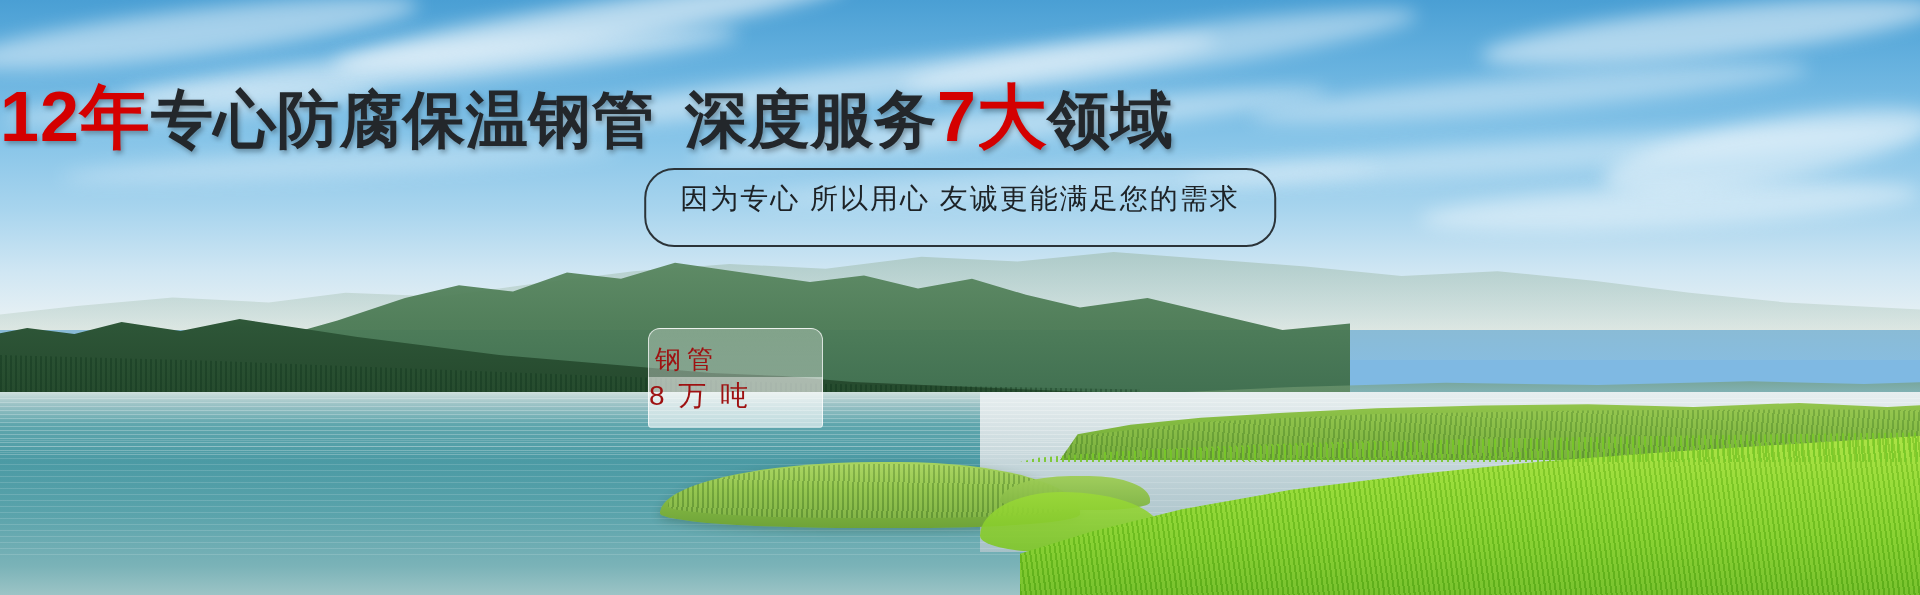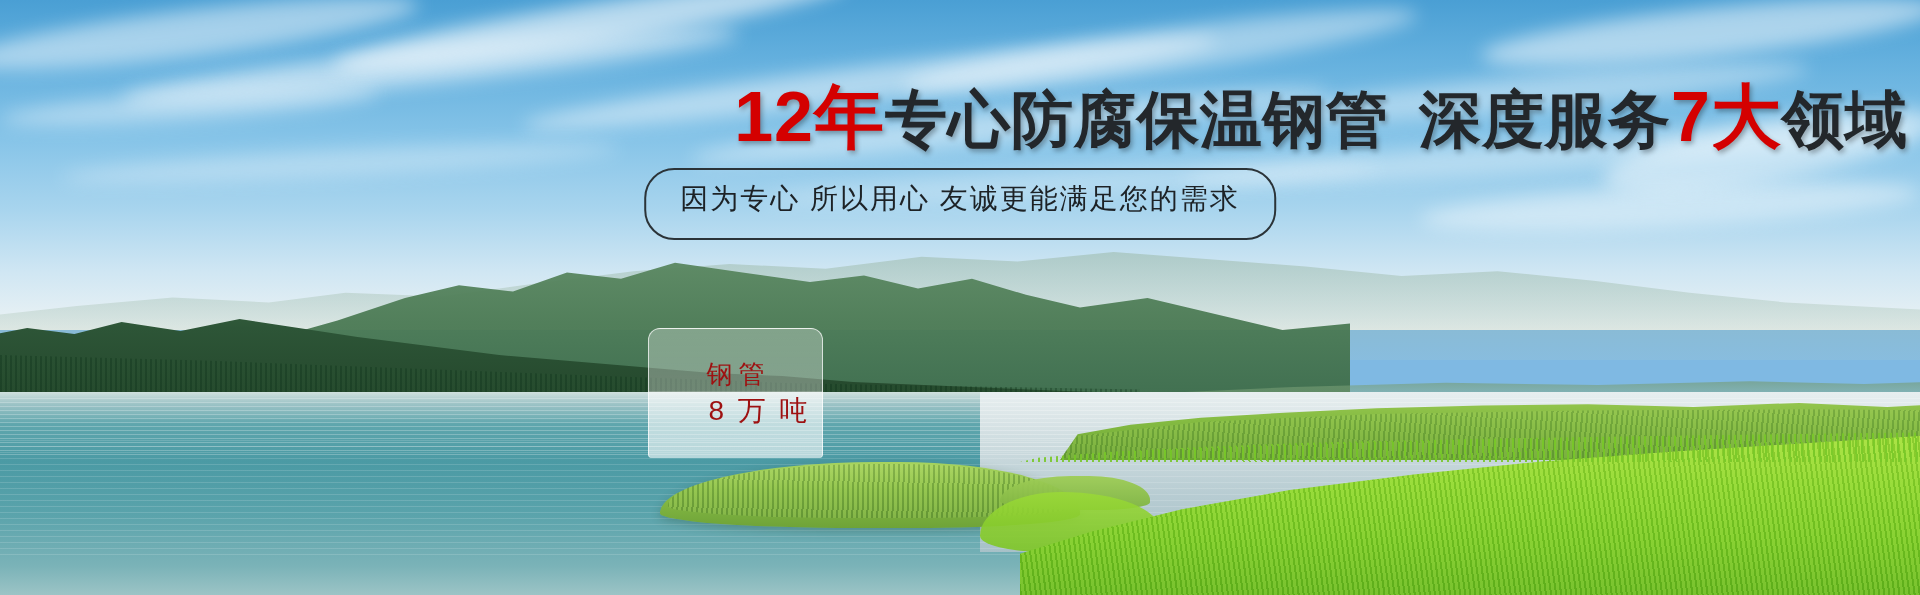--- a/index.html
+++ b/index.html
@@ -200,81 +200,79 @@
   .grass-left {
     position:absolute; left:980px; top:492px; width:180px; height:60px;
     background:linear-gradient(to bottom, #9ad938 0%, #7dc524 100%);
     border-radius:50% 60% 30% 40% / 80% 70% 30% 30%;
     opacity:.9;
   }
 
   
   .headline {
     position:absolute; left:0; top:82px; width:1908px;
-    text-align:right;
+    text-align:left;
     font-size:62px;
     font-weight:bold;
     letter-spacing:1px;
     line-height:1;
     white-space:nowrap;
     text-shadow:2px 3px 5px rgba(0,0,0,0.30);
   }
   .headline .hl-red  { color:#d40000; font-size:70px; }
   .headline .hl-dark { color:#23272b; }
   .headline .hl-gap  { display:inline-block; width:30px; }
 
   .subpill {
     position:absolute; left:50%; top:168px;
     transform:translateX(-50%);
-    padding:10px 34px 20px;
+    padding:10px 34px 27px;
     border:2px solid #2b3338;
     border-radius:30px;
     font-size:28px;
     color:#1d2226;
     letter-spacing:2px;
     white-space:nowrap;
     background:transparent;
   }
 
   
   .cards {
     position:absolute; left:648px; top:328px;
     display:flex;
     gap:45px;
   }
   .card {
     width:175px;
-    height:130px;
+    height:100px;
     border-radius:12px 12px 4px 4px;
     background:linear-gradient(to bottom,
       rgba(255,255,255,0.30) 0%,
       rgba(255,255,255,0.34) 48%,
       rgba(255,255,255,0.62) 49%,
       rgba(255,255,255,0.60) 100%);
     border:1px solid rgba(255,255,255,0.70);
     border-bottom:none;
     display:flex;
     flex-direction:column;
-    align-items:center;
     justify-content:center;
   }
   .card-title {
     font-size:26px;
     color:#9e1111;
     letter-spacing:6px;
     text-indent:6px;
     font-weight:500;
   }
   .card-value {
     font-size:28px;
     color:#9e1111;
     letter-spacing:3px;
     font-weight:500;
     white-space:nowrap;
-    margin-left:48px;
   }
   .card-value sup { font-size:16px; letter-spacing:0; }
 </style>
 </head>
 <body>
 
 <div class="banner">
 
   <div class="sky"></div>
   <div class="cloud cl1"></div>

